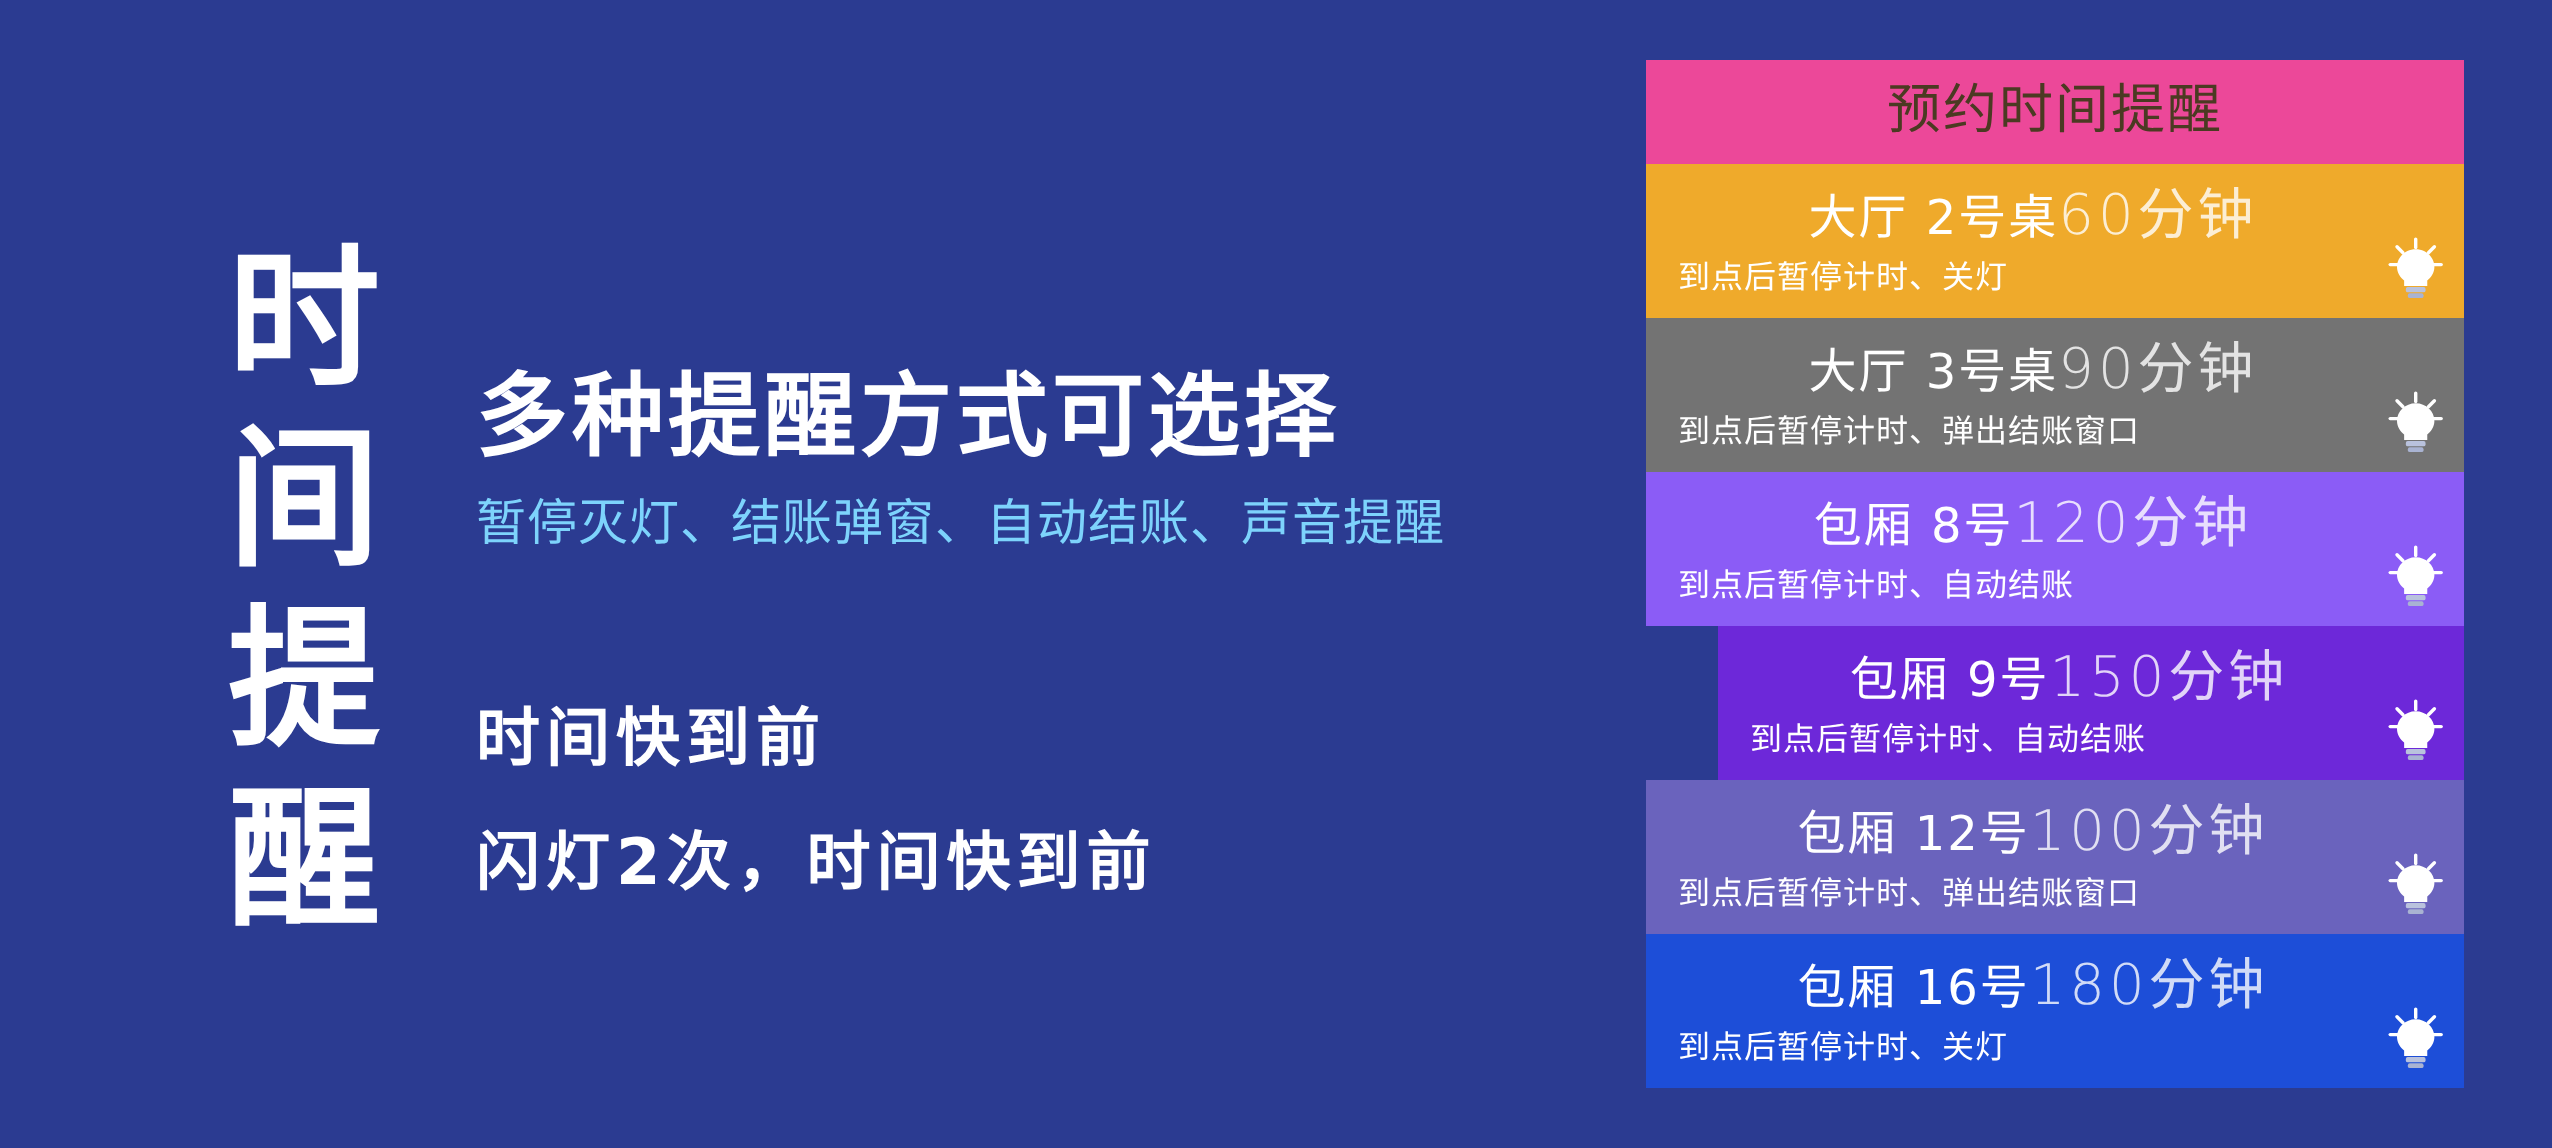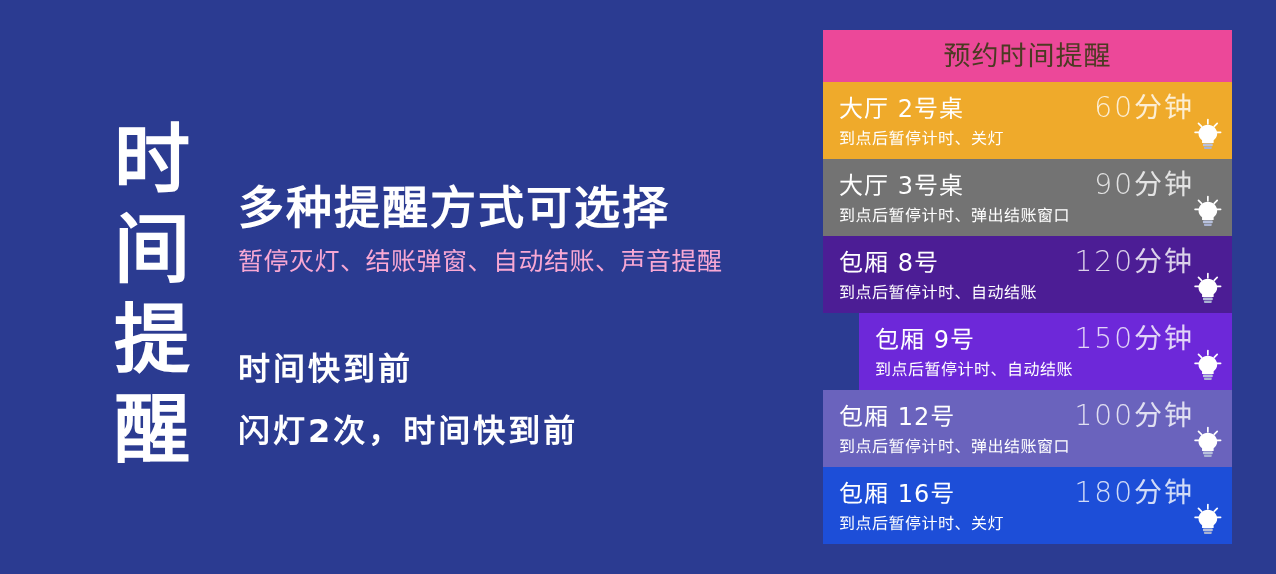--- a/index.html
+++ b/index.html
@@ -71,21 +71,21 @@
     color: #ffffff;
     font-size: 32px;
     line-height: 62px;
     font-weight: 700;
     letter-spacing: 3px;
     white-space: nowrap;
     font-family: "DejaVu Sans", "Liberation Sans", sans-serif;
   }
   .subline {
     margin-top: 10px;
-    color: #f9a8d4;
+    color: #7dd3fc;
     font-size: 25px;
     line-height: 32px;
     font-weight: 400;
     letter-spacing: 0.5px;
     white-space: nowrap;
     font-family: "DejaVu Sans", "Liberation Sans", sans-serif;
   }
 
   
   #reminder-panel {
@@ -122,21 +122,21 @@
   .reminder-row {
     position: relative;
     height: 77px;
     padding: 10px 16px 0 16px;
     box-sizing: border-box;
     overflow: hidden;
   }
   .reminder-row .row-top {
     display: flex;
     align-items: baseline;
-    justify-content: space-between;
+    justify-content: center;
     height: 36px;
   }
   .row-label {
     color: #ffffff;
     font-size: 24px;
     line-height: 30px;
     font-weight: 400;
     letter-spacing: 1px;
     white-space: nowrap;
     font-family: "DejaVu Sans", "Liberation Sans", sans-serif;
@@ -228,21 +228,21 @@
     <line x1="32" y1="7.5" x2="28.5" y2="11"></line>
     <line x1="36" y1="18" x2="31" y2="18"></line>
     <line x1="10" y1="7.5" x2="13.5" y2="11"></line>
     <line x1="6" y1="18" x2="11" y2="18"></line>
   </g>
   <path d="M21 9 C14.9 9 10 13.7 10 19.3 C10 22.9 12 25.6 14.2 27.4 L14.2 30.6 L27.8 30.6 L27.8 27.4 C30 25.6 32 22.9 32 19.3 C32 13.7 27.1 9 21 9 Z" fill="#ffffff"></path>
   <rect x="15.2" y="31.2" width="11.6" height="3.1" rx="1.1" fill="#b9c2dd"></rect>
   <rect x="16.4" y="34.9" width="9.2" height="2.8" rx="1.1" fill="#a9b3d2"></rect>
 </svg>
         </div>
-        <div class="reminder-row" style="background: #4c1d95;">
+        <div class="reminder-row" style="background: #8b5cf6;">
           <div class="row-top">
             <span class="row-label">包厢 8号</span>
             <span class="row-duration">120分钟</span>
           </div>
           <div class="row-note">到点后暂停计时、自动结账</div>
 <svg class="bulb-icon" viewBox="0 0 40 40" xmlns="http://www.w3.org/2000/svg">
   <g stroke="#ffffff" stroke-width="2" stroke-linecap="round">
     <line x1="21" y1="3" x2="21" y2="8"></line>
     <line x1="32" y1="7.5" x2="28.5" y2="11"></line>
     <line x1="36" y1="18" x2="31" y2="18"></line>

